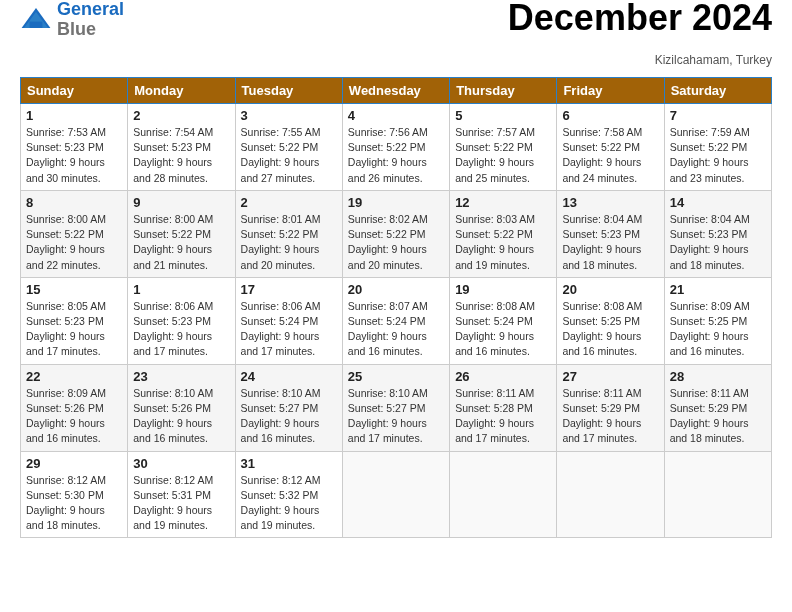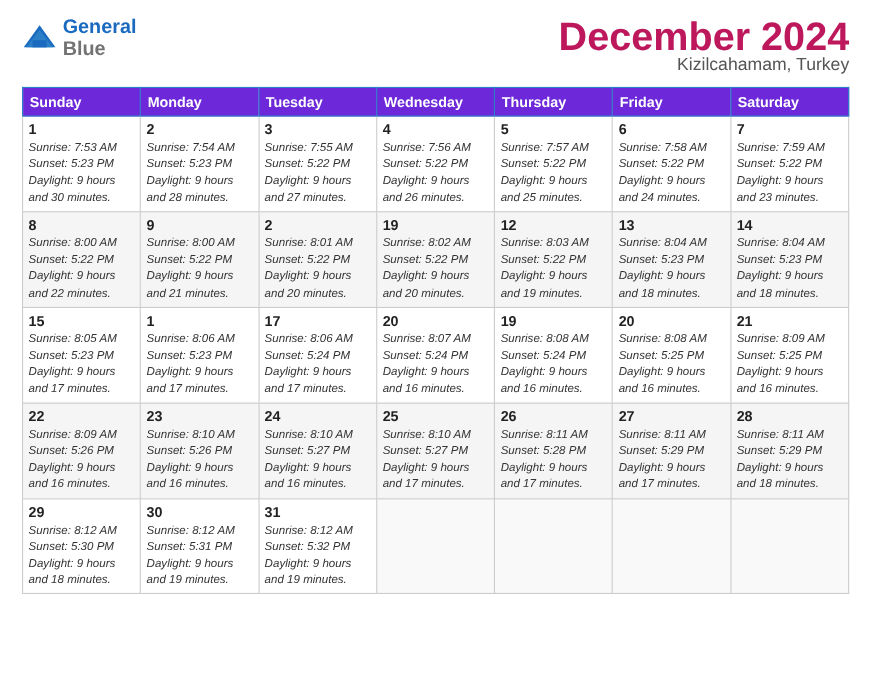--- a/index.html
+++ b/index.html
@@ -6,21 +6,21 @@
     body {
       width: 792px;
       height: 612px;
       font-family: Arial, sans-serif;
       background: #fff;
       overflow: hidden;
     }
     .page {
       width: 792px;
       height: 612px;
-      padding: 15px 20px;
+      padding: 0 20px;
     }
     .header {
       display: flex;
       justify-content: space-between;
       align-items: flex-start;
       margin-bottom: 10px;
     }
     .logo {
       display: flex;
       align-items: center;
@@ -38,35 +38,35 @@
     .logo-icon {
       width: 32px;
       height: 32px;
     }
     .title-block {
       text-align: right;
     }
     .month-title {
       font-size: 36px;
       font-weight: bold;
-      color: #be185d;
+      color: #000000;
       line-height: 1;
     }
     .location {
-      font-size: 16px;
+      font-size: 12px;
       color: #555;
-      margin-top: 0;
+      margin-top: 17px;
     }
     .calendar {
       width: 100%;
       border-collapse: collapse;
       font-size: 10.5px;
     }
     .calendar th {
-      background-color: #6d28d9;
+      background-color: #a16207;
       color: white;
       text-align: left;
       padding: 5px 6px;
       font-size: 13px;
       font-weight: bold;
       border: 1px solid #2a7fc7;
     }
     .calendar td {
       border: 1px solid #ccc;
       vertical-align: top;
@@ -81,21 +81,20 @@
     .day-num {
       font-size: 13px;
       font-weight: bold;
       color: #222;
       display: block;
       margin-bottom: 2px;
     }
     .day-info {
       color: #333;
       line-height: 1.45;
-      font-style: italic;
     }
     .empty-cell {
       background: #f9f9f9 !important;
     }
     .last-row td {
       height: 68px;
     }
   </style>
 </head>
 <body>

